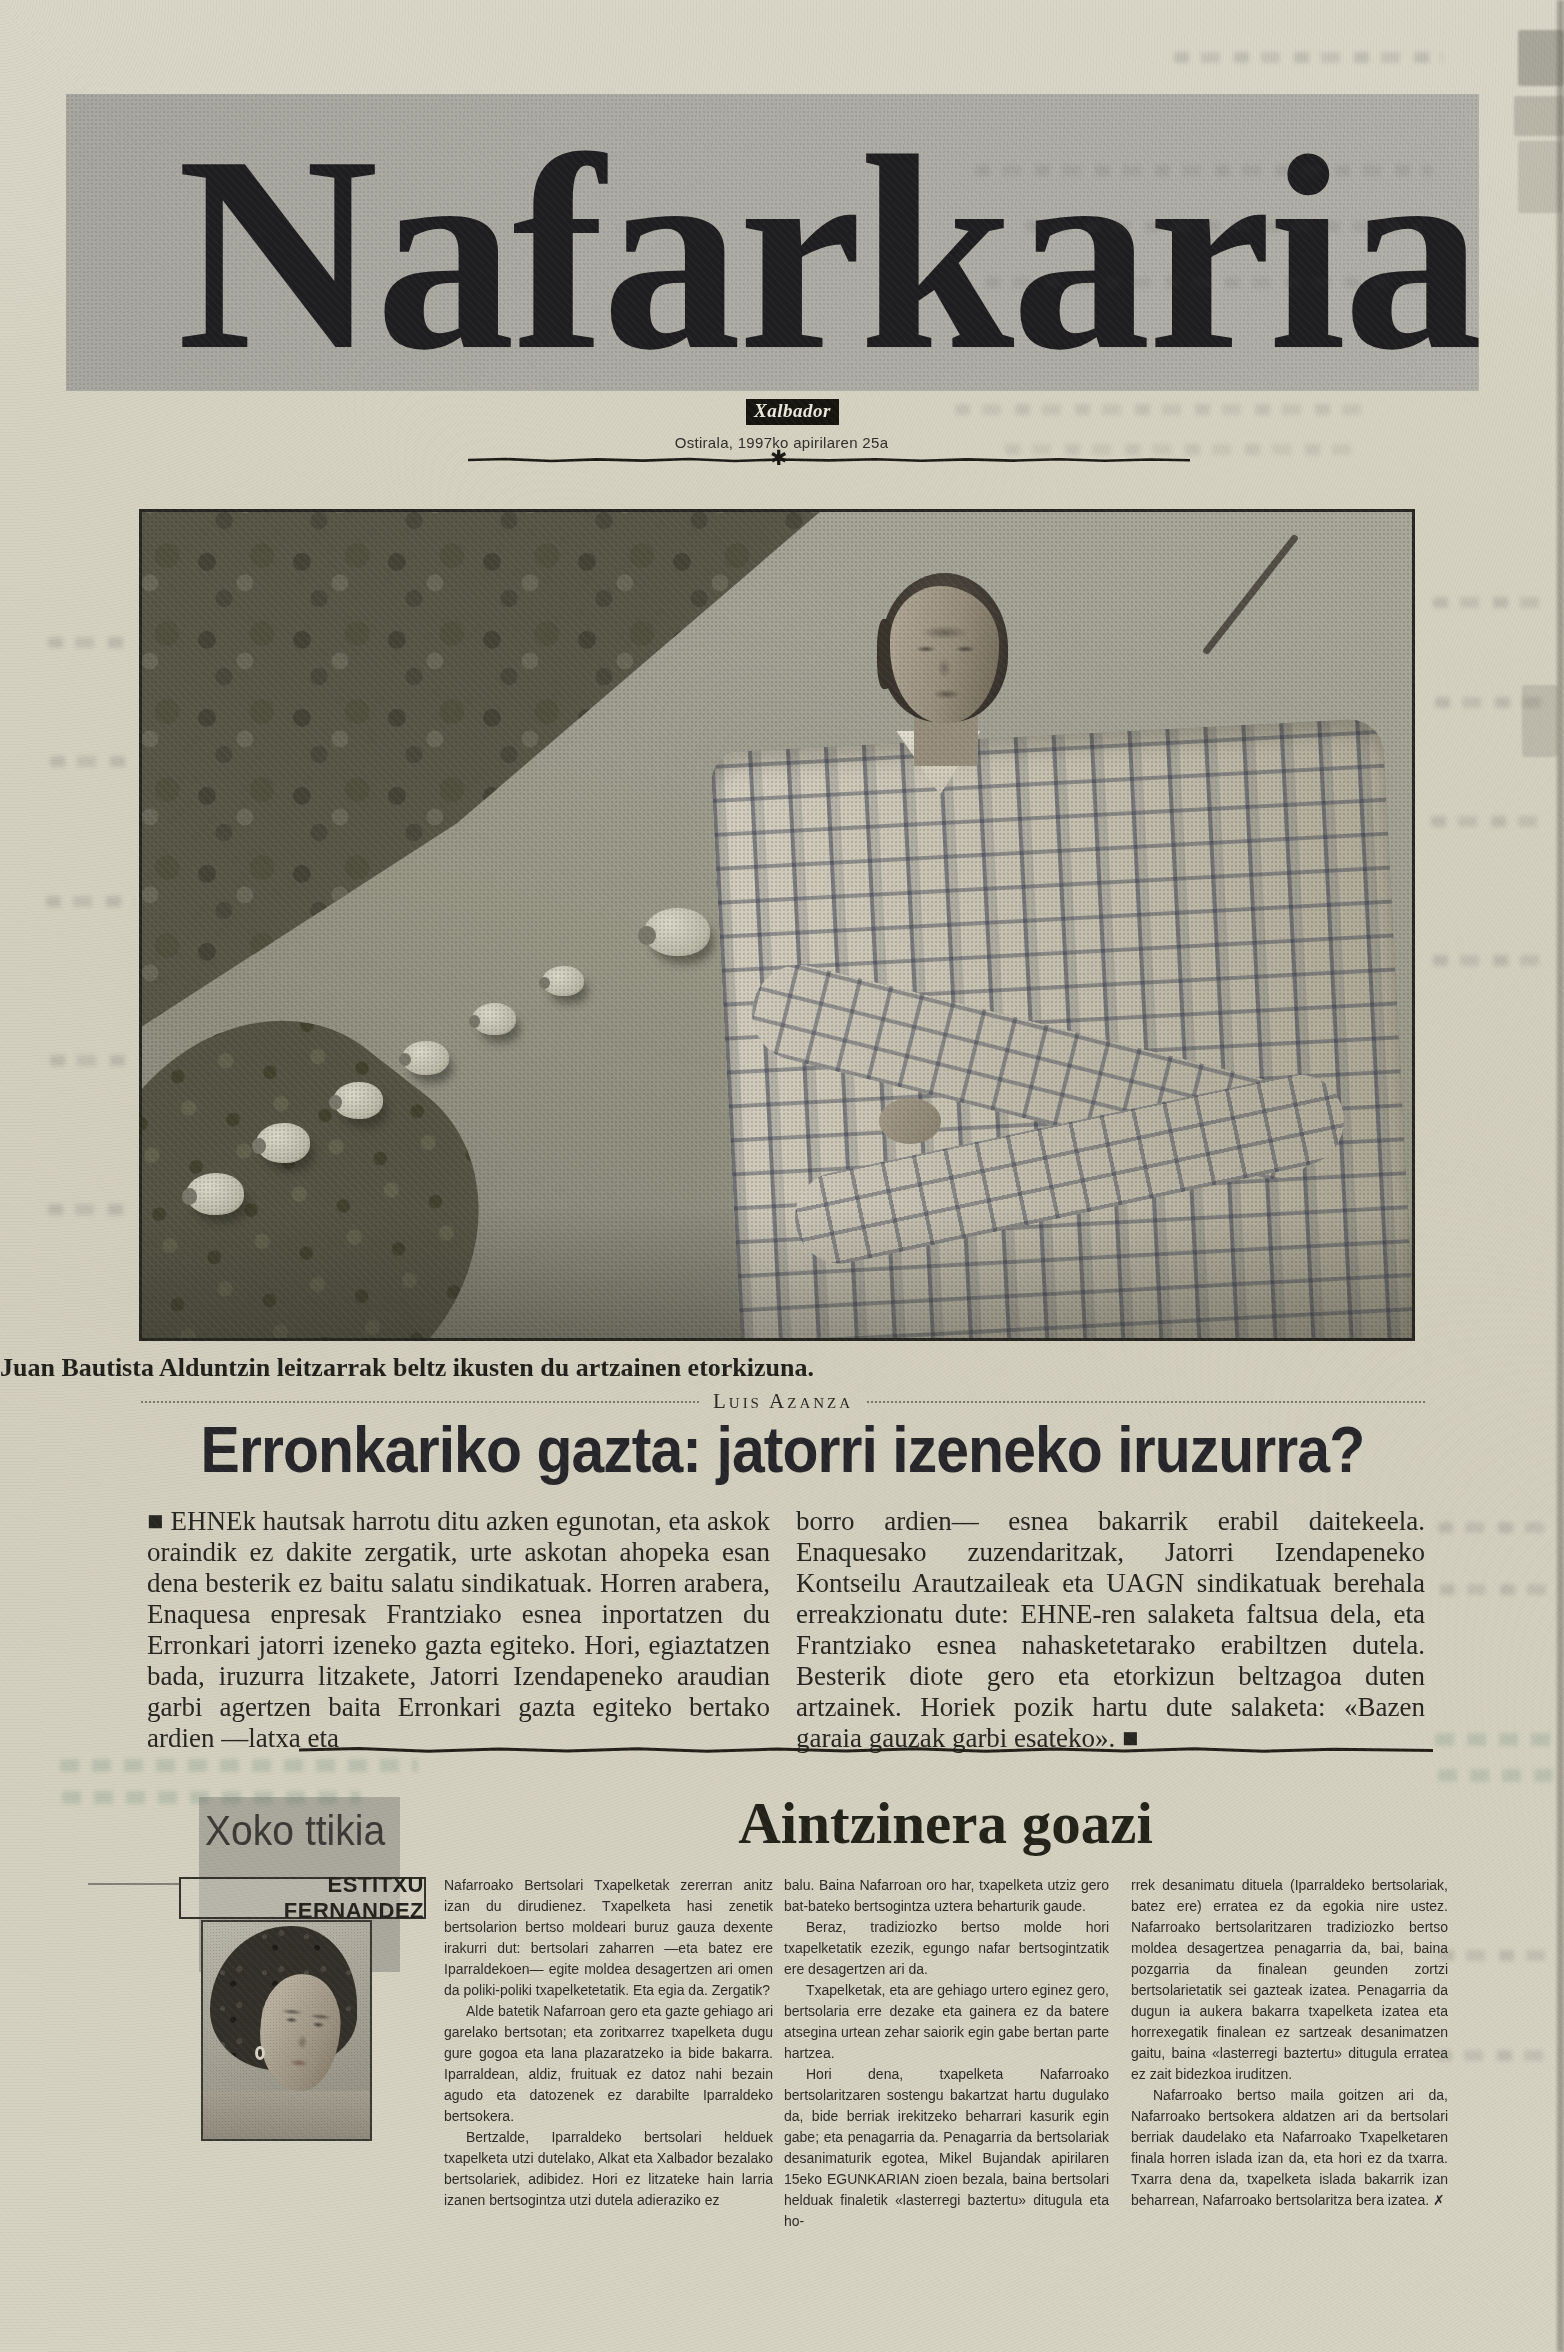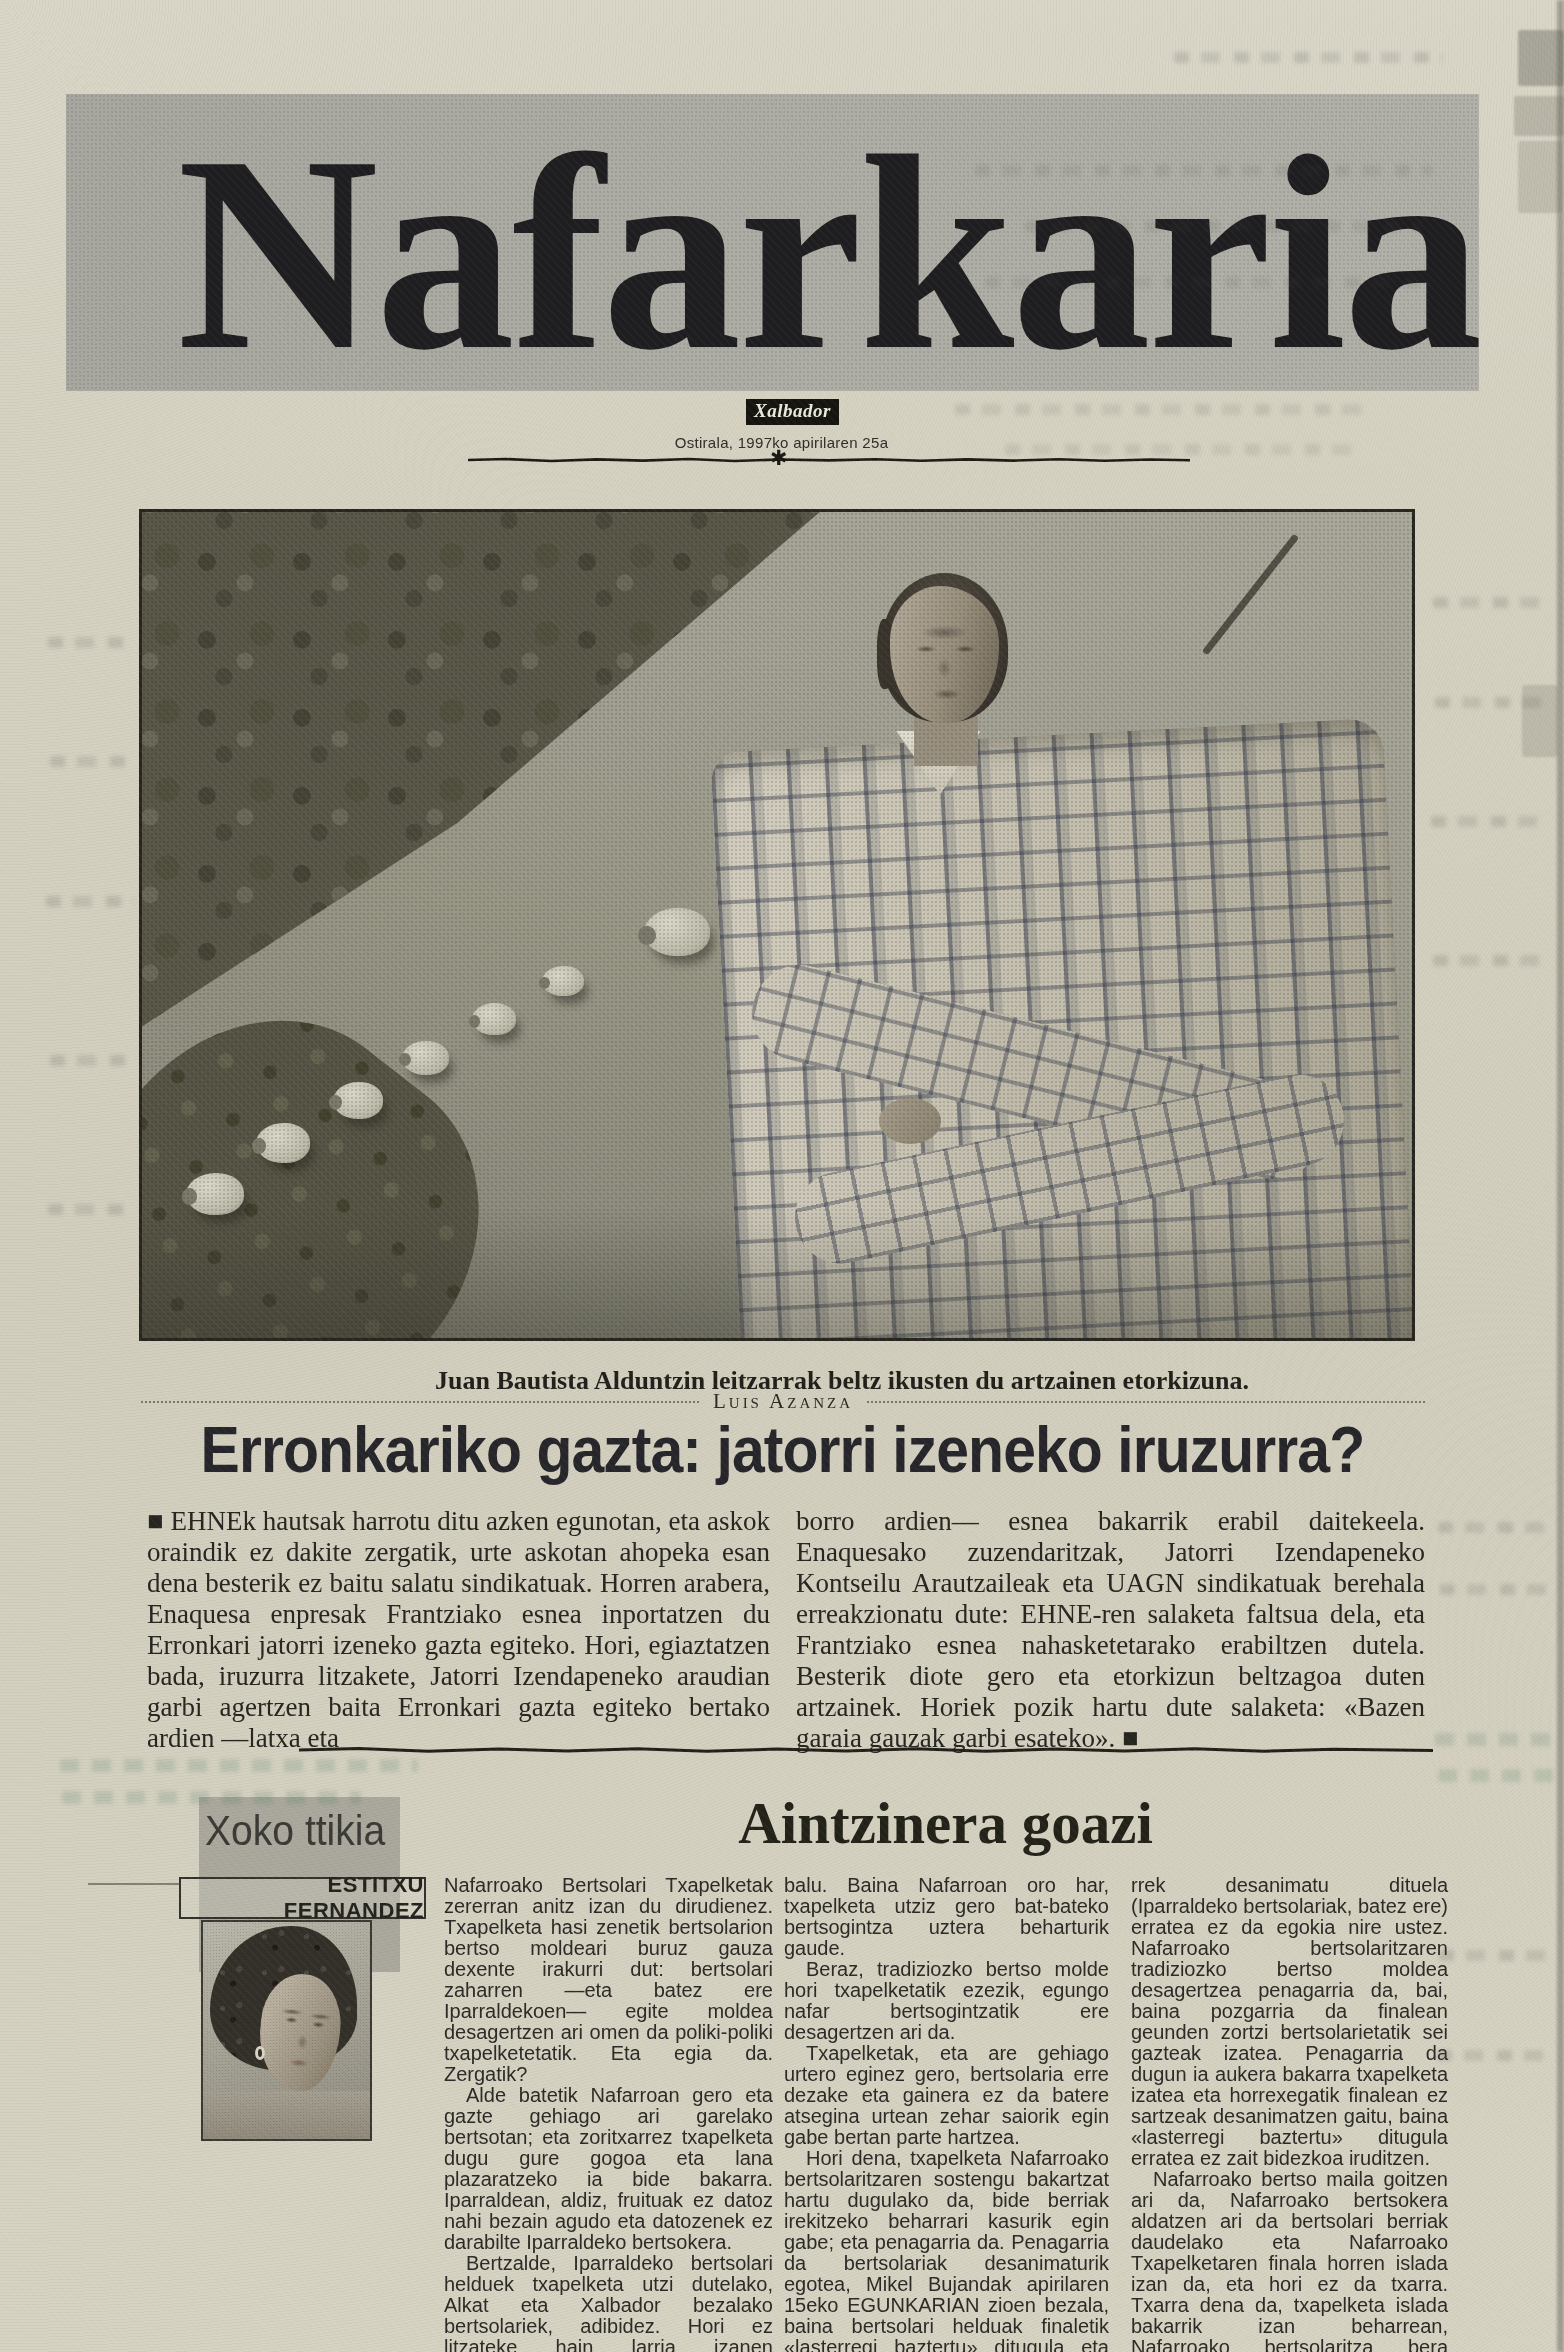--- a/index.html
+++ b/index.html
@@ -103,21 +103,21 @@
       repeating-linear-gradient(90deg,rgba(44,50,70,.4) 0 4px,transparent 4px 32px),
       repeating-linear-gradient(0deg,rgba(44,50,70,.36) 0 4px,transparent 4px 30px),
       linear-gradient(100deg,#cfcabb,#b1ac9b);}
   .arm-a{left:47.5%;top:62%;width:46%;height:96px;transform:rotate(14deg);}
   .arm-b{left:51%;top:74%;width:44%;height:92px;transform:rotate(-12deg);}
   .man-hand{position:absolute;left:58%;top:71%;width:62px;height:46px;z-index:6;
     background:radial-gradient(ellipse at 40% 40%,#ac2f2f00,transparent),linear-gradient(120deg,#a89e8c,#8b8270);
     border-radius:50%;}
 
   
-  .photo-caption{position:absolute;left:0;top:1353px;width:1236px;margin:13px;text-align:right;
+  .photo-caption{position:absolute;left:0;top:1353px;width:1236px;margin:0;text-align:left;
     font-family:"Liberation Serif",serif;font-weight:700;font-size:26px;color:#201f1a;}
   .credit-row{position:absolute;left:141px;top:1389px;width:1284px;display:flex;align-items:center;gap:14px;}
   .credit-leader{flex:1;height:0;border-bottom:2px dotted #4a483e;opacity:.65;}
   .credit-name{font-family:"Liberation Serif",serif;font-variant:small-caps;font-size:21px;
     letter-spacing:3px;color:#2a2922;white-space:nowrap;}
 
   
   .headline{position:absolute;left:0;top:1413px;width:1564px;margin:0;text-align:center;}
   .headline span{display:inline-block;transform:scaleX(.92);
     font-family:"Liberation Sans",sans-serif;font-weight:700;font-size:64px;letter-spacing:-1px;color:#26252a;}
@@ -162,21 +162,21 @@
   .pt-earring{position:absolute;left:31%;top:57%;width:10px;height:14px;border:3px solid #d9d5c7;
     border-radius:50%;background:transparent;}
   .pt-body{position:absolute;left:0;top:78%;width:100%;height:24%;
     background:linear-gradient(180deg,#a59f91,#8f897b);}
 
   .article-title{position:absolute;left:597px;top:1789px;width:697px;margin:0;text-align:center;
     font-family:"Liberation Serif",serif;font-weight:700;font-size:59px;color:#232219;}
 
   .col{position:absolute;top:1875px;}
   .col p{margin:0;text-align:justify;font-family:"Liberation Sans",sans-serif;
-    font-size:20px;line-height:21px;color:#2b2a26;}
+    font-size:14px;line-height:21px;color:#2b2a26;}
   .col p + p{text-indent:22px;}
   .col1{left:444px;width:329px;}
   .col2{left:784px;width:325px;}
   .col3{left:1115px;width:317px;margin-left:16px;}
 </style>
 </head>
 <body>
 
 <div class="page">
 

